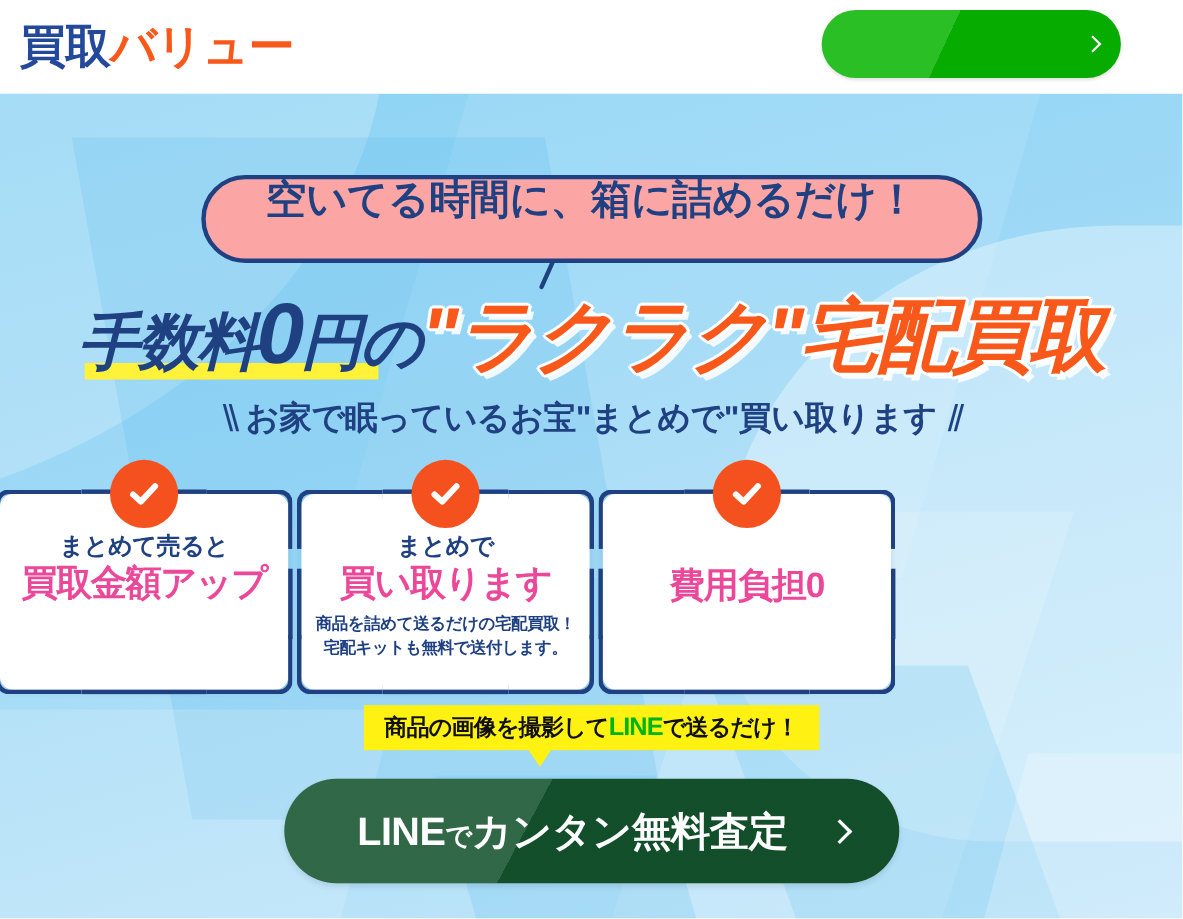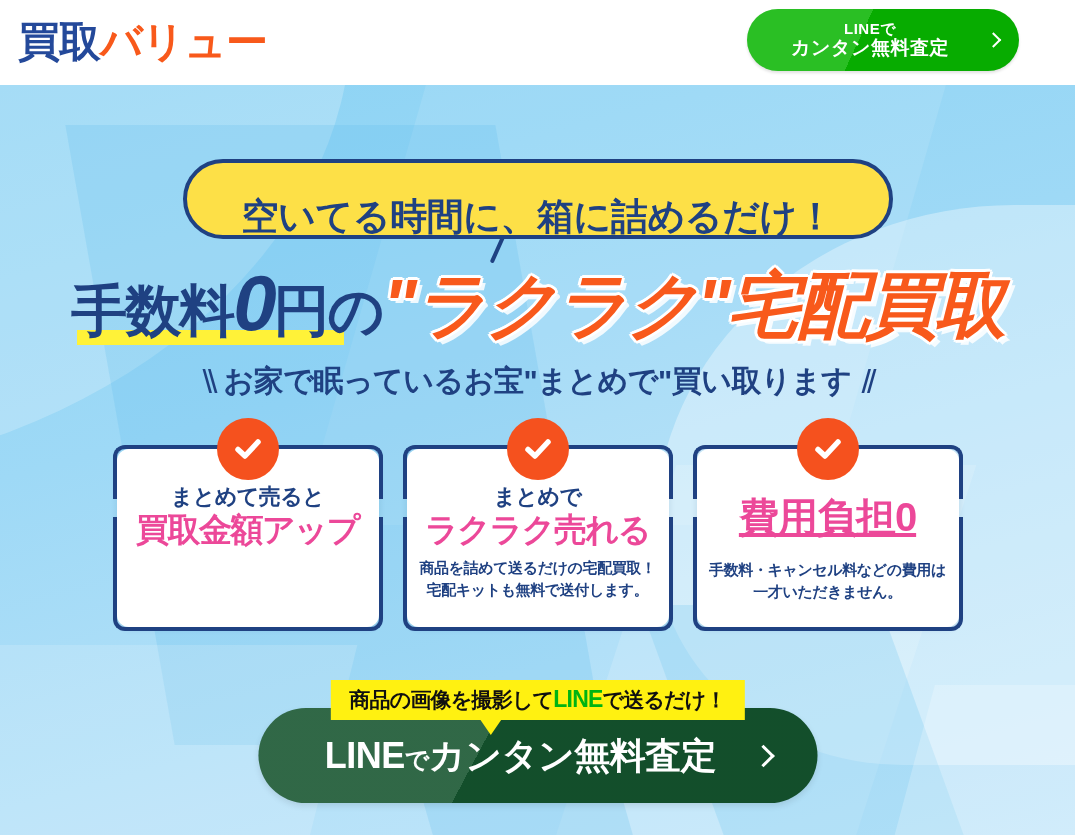--- a/index.html
+++ b/index.html
@@ -147,26 +147,26 @@
   }
 
   
   .bubble {
     position: absolute;
     left: 50%;
     transform: translateX(-50%);
     top: 159px;
     width: 702px;
     height: 72px;
-    background: #fde047;
+    background: #fca5a5;
     border: 4px solid #1F4182;
     border-radius: 40px;
     z-index: 20;
     display: flex;
-    align-items: flex-end;
+    align-items: flex-start;
     justify-content: center;
   }
   .bubble-text {
     color: #1F4182;
     font-size: 37px;
     font-weight: 700;
     letter-spacing: -0.5px;
     white-space: nowrap;
     line-height: 1;
   }
@@ -197,20 +197,21 @@
     bottom: 5px;
     width: 267px;
     height: 15px;
     background: #FFF238;
     z-index: -1;
   }
   .hl-blue {
     color: #1F4182;
     font-size: 56px;
     font-weight: 700;
+    font-style: italic;
     letter-spacing: -2px;
   }
   .hl-zero {
     color: #1F4182;
     font-size: 78px;
     font-weight: 700;
     font-style: italic;
     letter-spacing: -3px;
   }
   .hl-orange {
@@ -246,22 +247,21 @@
     padding: 0 10px;
     letter-spacing: -4px;
   }
 
   
   .cards {
     position: absolute;
     left: 0; top: 449px;
     width: 1075px;
     display: flex;
-    justify-content: center;
-    gap: 28px;
+    gap: 12px;
     z-index: 20;
   }
   .card {
     position: relative;
     width: 262px;
     height: 178px;
     background: #ffffff;
     border-radius: 12px;
     box-shadow: 0 2px 6px rgba(20,60,110,.12);
   }
@@ -319,37 +319,37 @@
     letter-spacing: -0.5px;
   }
   .card-big {
     color: #ec4899;
     font-size: 33px;
     font-weight: 700;
     line-height: 1.2;
     letter-spacing: -1.5px;
     margin-top: -1px;
   }
-  .card-big.solo { font-size: 40px; margin-top: 10px; letter-spacing: -1px; text-decoration: underline; }
+  .card-big.solo { font-size: 32px; margin-top: 30px; letter-spacing: -1px; }
   .card-desc {
     color: #1F4182;
     font-size: 15px;
     font-weight: 700;
     line-height: 1.45;
     letter-spacing: -0.4px;
     margin-top: 8px;
   }
   .card-desc.solo-desc { margin-top: 18px; }
 
   
   .badge {
     position: absolute;
     left: 50%;
     transform: translateX(-50%);
-    top: 680px;
+    top: 641px;
     background: #FFF111;
     border-radius: 0;
     padding: 8px 19px 9px;
     z-index: 31;
     white-space: nowrap;
   }
   .badge-text {
     color: #101010;
     font-size: 21px;
     font-weight: 700;
@@ -427,24 +427,20 @@
     <div class="bg-shape bs9"></div>
   </div>
 
   <div class="header">
     <div class="logo">
       <span class="logo-main">買取</span><span class="logo-sub">バリュー</span>
     </div>
 
     <div class="header-cta">
       <div class="gloss"></div>
-      <div class="txt">
-        <span class="l1">LINEで</span>
-        <span class="l2">カンタン無料査定</span>
-      </div>
       <span class="chev"></span>
     </div>
   </div>
 
   <div class="bubble-tail"></div>
   <div class="bubble">
     <span class="bubble-text">空いてる時間に、箱に詰めるだけ！</span>
   </div>
 
   <div class="headline">
@@ -489,42 +485,41 @@
       <span class="edge-b"></span>
       <span class="edge-l"></span>
       <span class="edge-r"></span>
       <span class="check">
         <svg width="34" height="34" viewBox="0 0 34 34" aria-hidden="true">
           <path d="M7 17.5 L14 24 L27 10" fill="none" stroke="#ffffff" stroke-width="5.5" stroke-linecap="round" stroke-linejoin="round"></path>
         </svg>
       </span>
       <div class="card-body">
         <div class="card-small">まとめで</div>
-        <div class="card-big">ラクラク売れる</div>
+        <div class="card-big">買い取ります</div>
         <div class="card-desc">商品を詰めて送るだけの宅配買取！宅配キットも無料で送付します。</div>
       </div>
     </div>
 
     <div class="card">
       <span class="brk brk-tl"></span>
       <span class="brk brk-tr"></span>
       <span class="brk brk-bl"></span>
       <span class="brk brk-br"></span>
       <span class="edge-t"></span>
       <span class="edge-b"></span>
       <span class="edge-l"></span>
       <span class="edge-r"></span>
       <span class="check">
         <svg width="34" height="34" viewBox="0 0 34 34" aria-hidden="true">
           <path d="M7 17.5 L14 24 L27 10" fill="none" stroke="#ffffff" stroke-width="5.5" stroke-linecap="round" stroke-linejoin="round"></path>
         </svg>
       </span>
       <div class="card-body">
         <div class="card-big solo">費用負担0</div>
-        <div class="card-desc solo-desc">手数料・キャンセル料などの費用は一才いただきません。</div>
       </div>
     </div>
 
   </div>
 
   <div class="main-cta">
     <div class="gloss2"></div>
     <div class="label">
       <span>LINE</span><span class="small">で</span><span>カンタン無料査定</span>
     </div>

